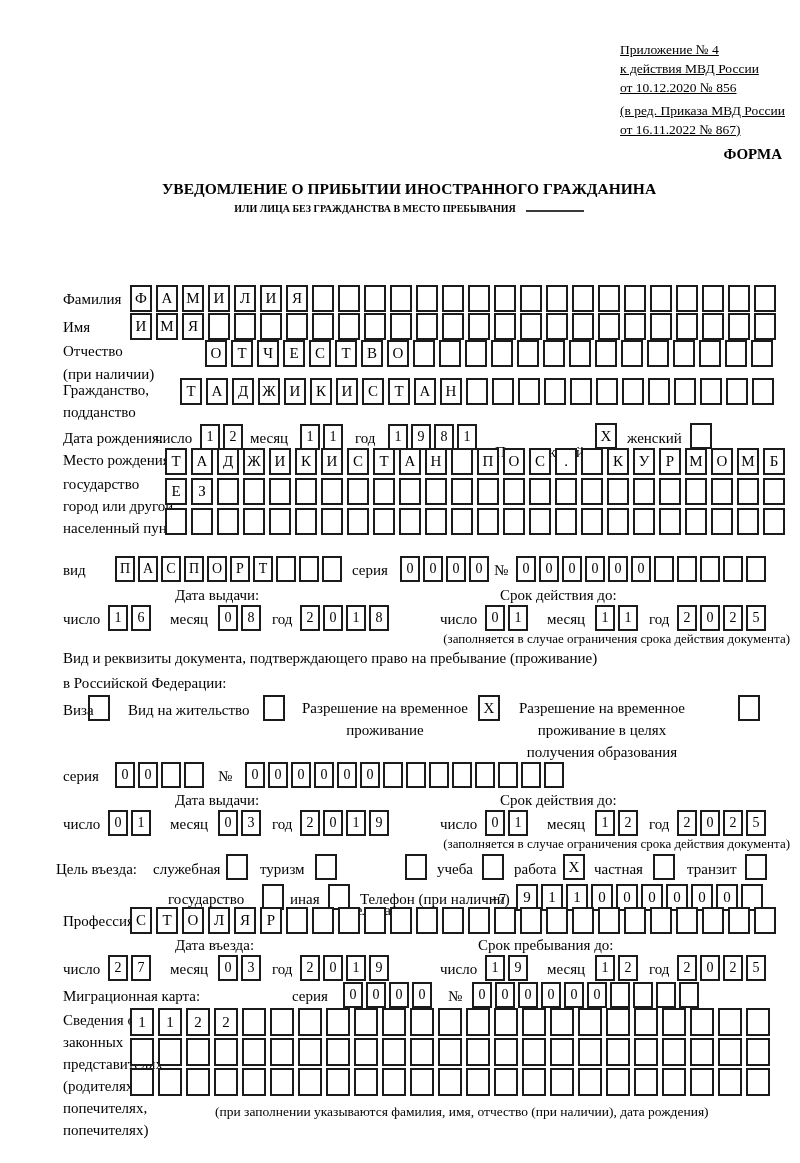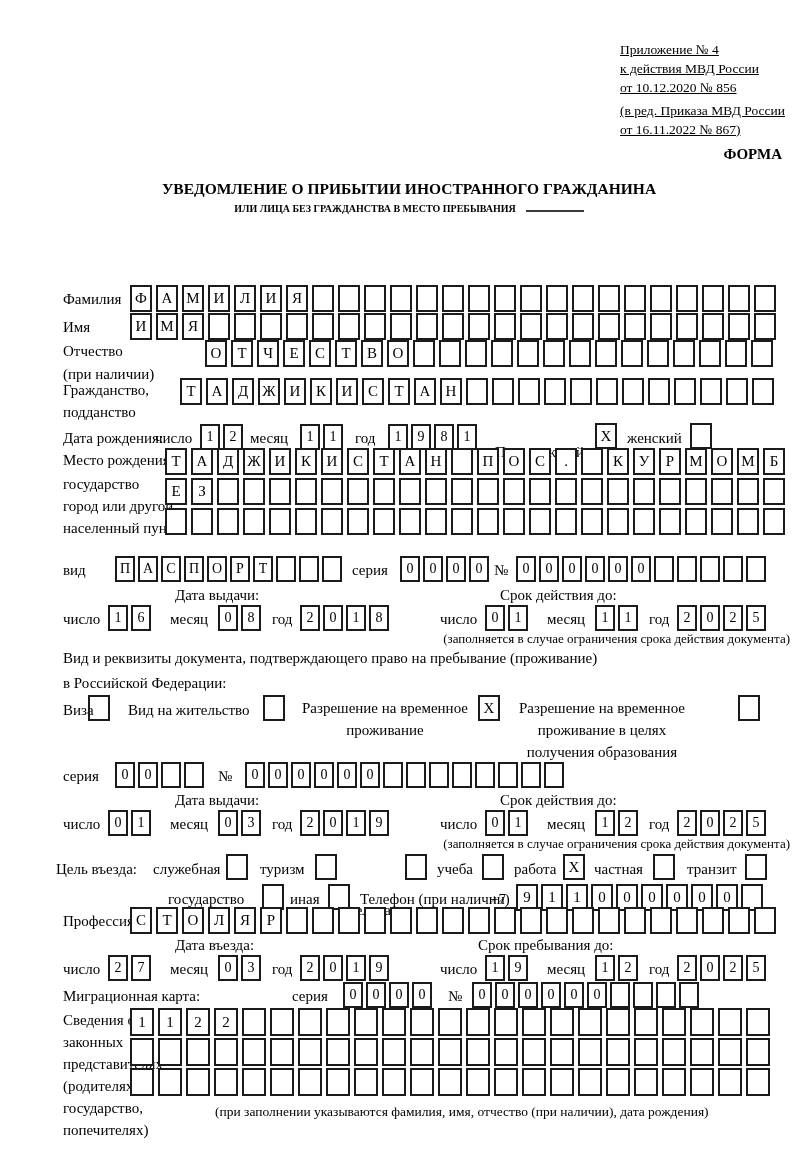--- a/index.html
+++ b/index.html
@@ -550,21 +550,21 @@
       <span></span>
       <span></span>
       <span></span>
       <span></span>
     </div>
 
   <div class="lbl" style="left:63px;top:1012px;">Сведения о</div>
   <div class="lbl" style="left:63px;top:1034px;">законных</div>
   <div class="lbl" style="left:63px;top:1056px;">представителях</div>
   <div class="lbl" style="left:63px;top:1078px;">(родителях,</div>
-  <div class="lbl" style="left:63px;top:1100px;">государство,</div>
+  <div class="lbl" style="left:63px;top:1100px;">попечителях,</div>
   <div class="lbl" style="left:63px;top:1122px;">попечителях)</div>
   <div class="cells big" style="left:130px;top:1008px;">
       <span>1</span>
       <span>1</span>
       <span>2</span>
       <span>2</span>
       <span></span>
       <span></span>
       <span></span>
       <span></span>

